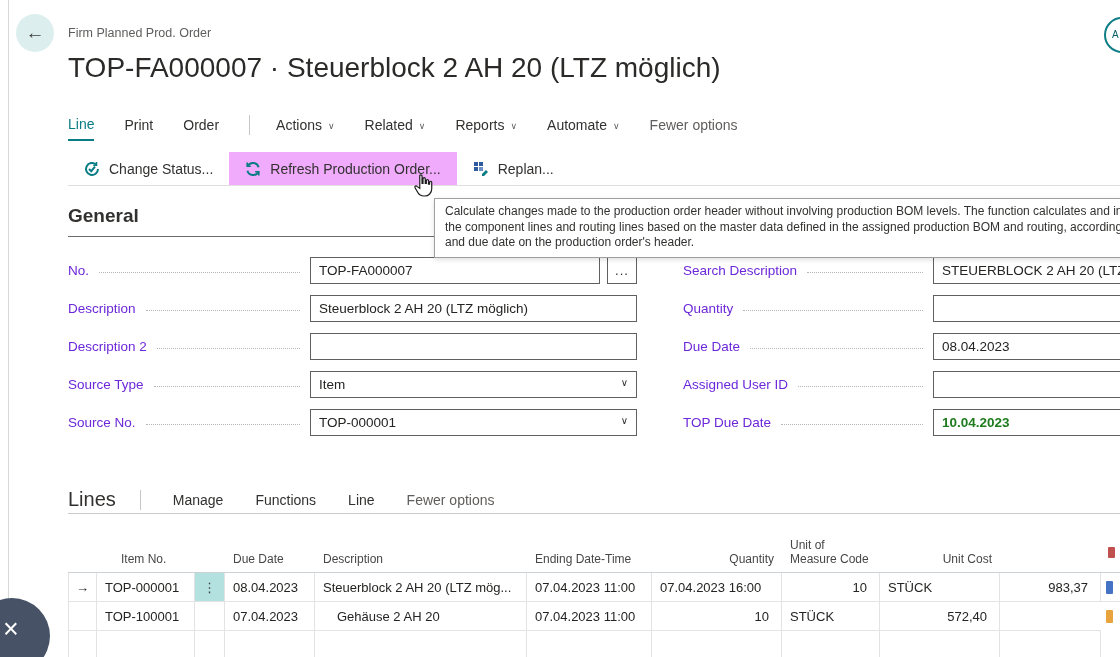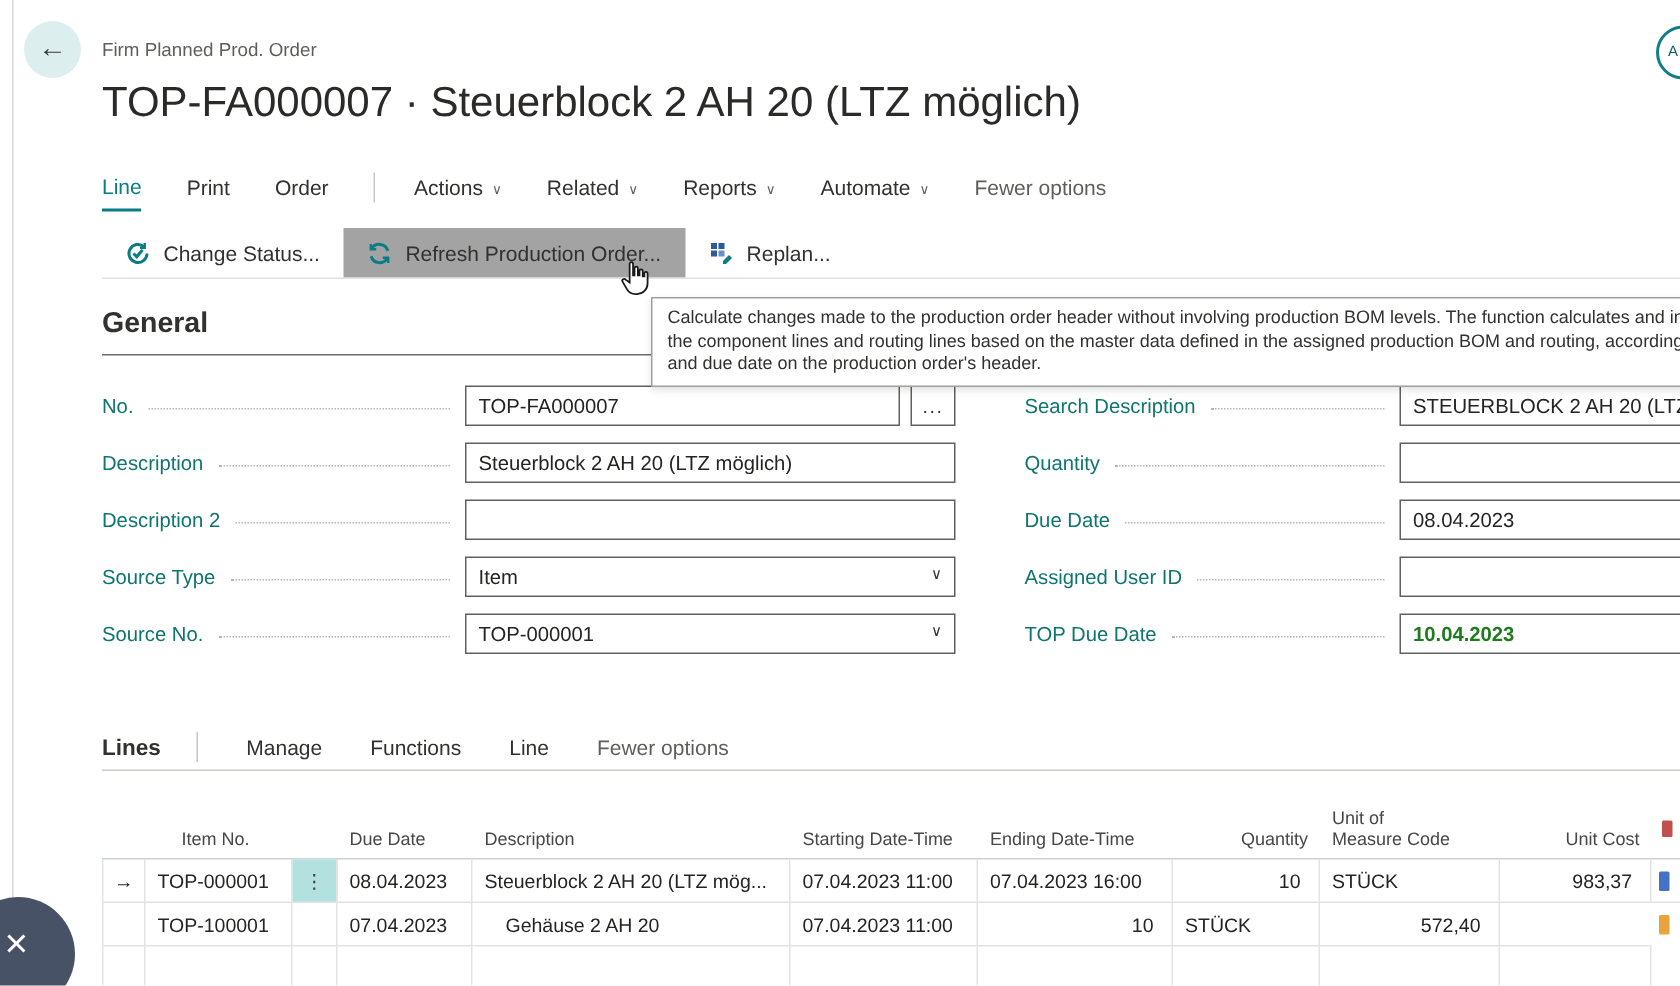--- a/index.html
+++ b/index.html
@@ -24,53 +24,53 @@
   .menu-item { margin-right:30px; padding-bottom:7px; cursor:pointer; white-space:nowrap; }
   .menu-item.active { color:#0a7c84; border-bottom:2.5px solid #0a7c84; }
   .menu-divider { width:1px; height:20px; background:#c8c6c4; margin:0 26px 6px 0; }
   .chev { font-size:9px; color:#605e5c; margin-left:6px; position:relative; top:-1px; }
   .muted { color:#605e5c; }
 
   
   .action-bar { left:68px; top:152px; height:33px; display:flex; align-items:center; }
   .action-btn { display:flex; align-items:center; height:33px; padding:0 16px;
     font-size:14px; color:#323130; cursor:pointer; white-space:nowrap;justify-content:flex-end; }
-  .action-btn.hl { background:#a3a3a3; }
+  .action-btn.hl { background:#f0abfc; }
   .action-btn svg { margin-right:9px; }
   .rule { left:68px; right:0; height:1px; background:#e1dfdd; }
 
   
   .section-title { left:68px; top:205px; font-size:19px; font-weight:600; color:#323130; }
   .section-underline { left:68px; right:0; top:236px; height:1px; background:#6e6c6a; }
 
   
   .form { left:68px; top:251px; width:1120px; }
   .fcol { position:absolute; top:0; }
   .fcol-left  { left:0;   width:569px; }
   .fcol-right { left:615px; width:520px; }
   .frow { display:flex; align-items:center; height:38px; }
-  .flabel { font-size:13.5px; color:#0f766e; white-space:nowrap; }
+  .flabel { font-size:13.5px; color:#6d28d9; white-space:nowrap; }
   .leaders { flex:1; border-bottom:1px dotted #b8b5b2; margin:0 10px; position:relative; top:2px; }
   .inbox { height:27px; border:1px solid #61605e; background:#fff; font-size:13.5px;
     color:#252423; padding:0 8px; font-family:"Liberation Sans",sans-serif; }
   .fcol-left .inbox.main { width:327px; }
   .no-wrap { display:flex; width:327px; }
   .no-wrap .inbox.short { width:290px; }
   .assist { width:30px; height:27px; margin-left:7px; border:1px solid #61605e;
     display:flex; align-items:center; justify-content:center; font-size:13px;
     color:#323130; cursor:pointer; letter-spacing:1px; }
   .selwrap { position:relative; width:327px; }
   .selwrap .inbox { width:100%; padding-right:36px; }
   .selwrap .chevd { position:absolute; right:9px; top:6px; font-size:10px; color:#323130; }
   .fcol-right .inbox { width:270px; }
   .green-bold { color:#1e7b1e; font-weight:bold; }
 
   
   .lines-bar { left:68px; top:488px; display:flex; align-items:center; font-size:14px; color:#323130; }
-  .lines-title { font-size:15px; font-weight:bold; margin-right:24px; }
+  .lines-title { font-size:20px; font-weight:normal; margin-right:24px; }
   .lines-divider { width:1px; height:20px; background:#c8c6c4; margin-right:32px; }
   .lines-item { margin-right:32px; cursor:pointer; }
   .lines-underline { left:68px; right:0; top:513px; height:1px; background:#ccc9c6; }
 
   
   .tbl { left:68px; top:536px; width:1100px; font-size:13px; }
   .trow { display:grid; grid-template-columns:29px 98px 30px 90px 212px 125px 130px 98px 120px 101px 60px; }
   .thead { height:37px; border-bottom:1px solid #ccd2d6; color:#474747; font-size:12px; }
   .thead > div { display:flex; align-items:flex-end; padding:0 8px 6px 8px; }
   .thead .h-item { padding-left:24px; }
@@ -242,21 +242,20 @@
 </div>
 <div class="abs lines-underline"></div>
 
 <div class="abs tbl">
   <div class="trow thead">
     <div></div>
     <div class="h-item">Item No.</div>
     <div></div>
     <div>Due Date</div>
     <div>Description</div>
-    <div>Starting Date-Time</div>
     <div>Ending Date-Time</div>
     <div class="r">Quantity</div>
     <div class="two-line">
       <span>Unit of</span>
       <span>Measure Code</span>
     </div>
     <div class="r">Unit Cost</div>
     <div></div>
   </div>
 

